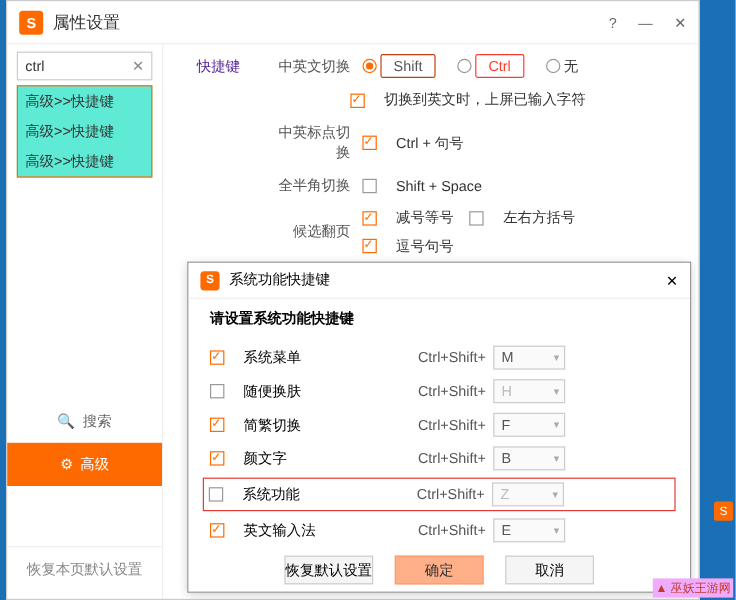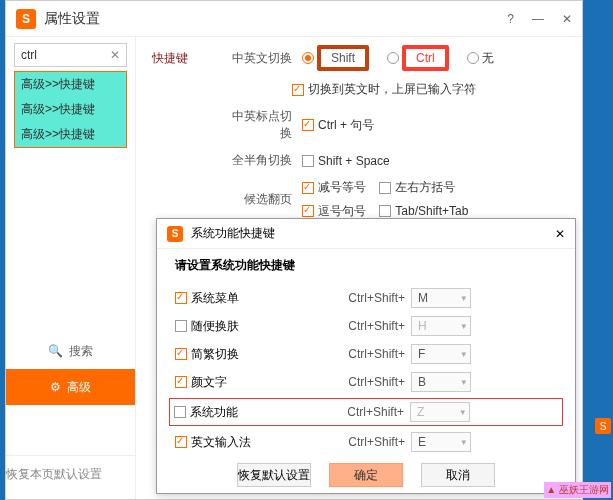--- a/index.html
+++ b/index.html
@@ -13,32 +13,32 @@
 .body{display:flex;height:calc(100% - 36px)}
 .sidebar{width:130px;border-right:1px solid #eee;padding:6px 0;display:flex;flex-direction:column}
 .searchbox{margin:0 8px 4px 8px;border:1px solid #ccc;height:24px;display:flex;align-items:center;padding:0 6px;color:#999}
 .searchbox input{border:none;outline:none;flex:1;font-size:12px;color:#333;width:100%}
 .searchbox .x{color:#888;cursor:default}
 .suggest{margin:0 8px;border:1px solid #ff6a00;background:#5eead4}
 .suggest div{padding:4px 6px;color:#333;cursor:default}
 .sep{flex:1}
 .navbtn{height:36px;display:flex;align-items:center;justify-content:center;gap:6px;color:#666;cursor:default}
 .navbtn.active{background:#ff6a00;color:#fff}
-.restore{text-align:left;color:#888;padding:10px 0;border-top:1px solid #eee;cursor:default}
+.restore{text-align:center;color:#888;padding:10px 0;border-top:1px solid #eee;cursor:default}
 .content{flex:1;padding:8px 16px;color:#333;overflow:hidden}
 .row{display:flex;align-items:center;margin-bottom:10px;gap:10px}
-.lbl{width:60px;color:#7f1d1d;text-align:left}
+.lbl{width:60px;color:#4c1d95;text-align:center}
 .lbl2{width:70px;color:#555;text-align:right}
 .radio{display:inline-flex;align-items:center;gap:3px;margin-right:8px}
 .ro{width:12px;height:12px;border:1px solid #999;border-radius:50%;display:inline-block;position:relative}
 .ro.on{border-color:#ff6a00}
 .ro.on::after{content:"";width:6px;height:6px;background:#ff6a00;border-radius:50%;position:absolute;left:2px;top:2px}
-.chip{display:inline-flex;align-items:center;justify-content:center;padding:2px 10px;border:4px solid #c2410c;border-radius:2px;color:#555;background:#fff}
+.chip{display:inline-flex;align-items:center;justify-content:center;padding:2px 10px;border:1px solid #c2410c;border-radius:2px;color:#555;background:#fff}
 .chip.red{border-color:#ff3b30;color:#ff3b30}
-.cb{display:inline-flex;align-items:center;gap:4px;margin-right:10px}
+.cb{display:inline-flex;align-items:center;gap:16px;margin-right:10px}
 .cbox{width:12px;height:12px;border:1px solid #999;display:inline-block;position:relative}
 .cbox.on{border-color:#ff6a00}
 .cbox.on::after{content:"✓";color:#ff6a00;font-size:10px;position:absolute;left:0;top:-2px}
 .seg{display:inline-flex}
 .seg span{padding:3px 8px;border:1px solid #ccc;color:#555;cursor:default}
 .seg span.on{background:#e8e8e8;border-color:#999}
 .subwin{position:absolute;left:156px;top:218px;width:420px;height:276px;background:#fff;border:1px solid #999;box-shadow:0 2px 8px rgba(0,0,0,.2)}
 .subhdr{height:30px;display:flex;align-items:center;padding:0 10px;border-bottom:1px solid #eee}
 .subhdr .x2{margin-left:auto;cursor:default}
 .subbody{padding:8px 18px}
@@ -144,24 +144,20 @@
             <span class="cb">
                 <span class="cbox"></span>
                 <span>左右方括号</span>
               </span>
           </div>
           <div>
             <span class="cb">
                 <span class="cbox on"></span>
                 <span>逗号句号</span>
               </span>
-            <span class="cb">
-                <span class="cbox"></span>
-                <span>Tab/Shift+Tab</span>
-              </span>
           </div>
         </div>
       </div>
       <div class="row">
         <div class="lbl"></div>
         <div class="lbl2">二三候选</div>
         <span class="radio">
             <span class="ro"></span>
             <span>左右 Shift</span>
           </span>

